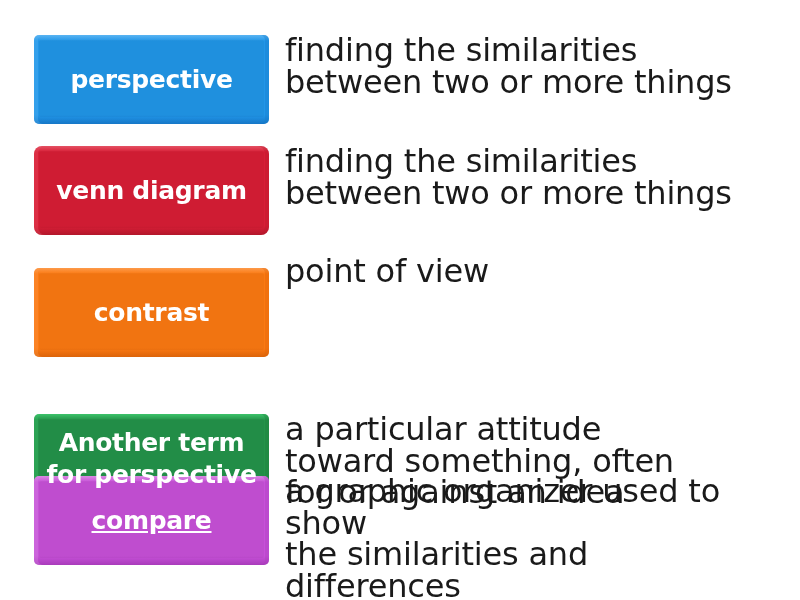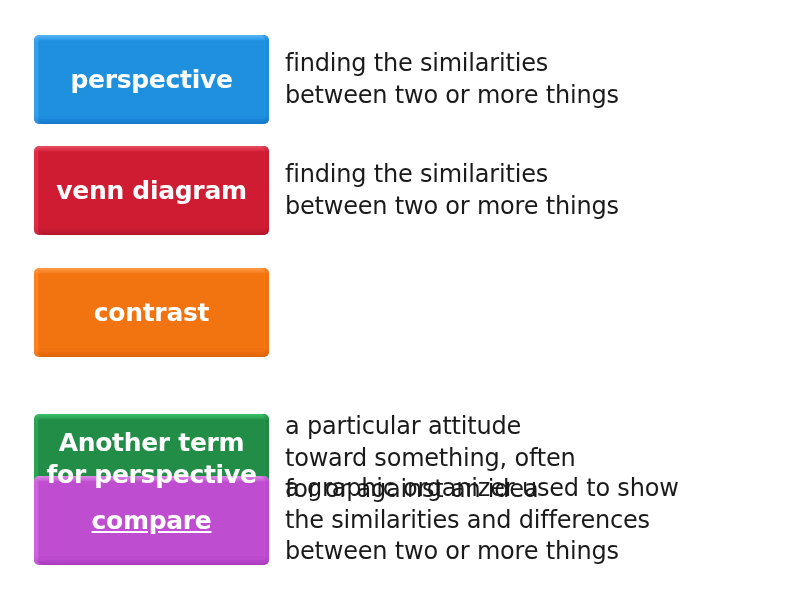--- a/index.html
+++ b/index.html
@@ -57,23 +57,23 @@
       padding: 0 6px;
     }
     .tile.small-text { font-size: 25px; line-height: 32px; }
     .definition {
       position: absolute;
       left: 251px;
       top: 0;
       height: 89px;
       width: 480px;
       display: flex;
-      align-items: center;
+      align-items: flex-start;
       color: #1a1a1a;
-      font-size: 24px;
+      font-size: 32px;
       line-height: 31.5px;
       letter-spacing: -0.2px;
     }
     .definition-text {
       white-space: pre-line;
     }
   </style>
 </head>
 <body>
 
@@ -83,32 +83,35 @@
     <div class="tile" id="tile-0" style="background: linear-gradient(rgb(90, 180, 242) 0px, rgb(33, 150, 232) 6px, rgb(33, 150, 232) 80px, rgb(22, 119, 199) 89px); box-shadow: rgba(90, 180, 242, 0.333) 4px 0px 0px inset, rgba(22, 119, 199, 0.333) -4px 0px 0px inset;">
       <span class="tile-label">perspective</span>
     </div>
     <div class="definition">
       <span class="definition-text">finding the similarities
 between two or more things</span>
     </div>
   </div>
 
   <div class="row" style="top:146px;">
-    <div class="tile" id="tile-1" style="background: linear-gradient(rgb(228, 82, 100) 0px, rgb(216, 30, 54) 6px, rgb(216, 30, 54) 80px, rgb(179, 23, 43) 89px); box-shadow: rgba(228, 82, 100, 0.333) 4px 0px 0px inset, rgba(179, 23, 43, 0.333) -4px 0px 0px inset;">
+    <div class="tile" id="tile-1" style="background: linear-gradient(rgb(228, 82, 100) 0px, rgb(216, 30, 54) 6px, rgb(216, 30, 54) 80px, rgb(179, 23, 43) 89px); box-shadow: rgba(228, 82, 100, 0.333) 4px 0px 0px inset, rgba(179, 23, 43, 0.333) -4px 0px 0px inset; border-radius: 8px;">
       <span class="tile-label">venn diagram</span>
     </div>
     <div class="definition">
       <span class="definition-text">finding the similarities
 between two or more things</span>
     </div>
   </div>
 
   <div class="row" style="top:256px;">
     <div class="tile" id="tile-2" style="background: linear-gradient(rgb(253, 154, 74) 0px, rgb(251, 121, 18) 6px, rgb(251, 121, 18) 80px, rgb(220, 100, 10) 89px); box-shadow: rgba(253, 154, 74, 0.333) 4px 0px 0px inset, rgba(220, 100, 10, 0.333) -4px 0px 0px inset; margin-top: 12px;">
       <span class="tile-label">contrast</span>
+    </div>
+    <div class="definition">
+      <span class="definition-text">point of view</span>
     </div>
   </div>
 
   <div class="row" style="top:366px;margin-top:48px;">
     <div class="tile small-text" id="tile-3" style="background: linear-gradient(rgb(60, 195, 106) 0px, rgb(36, 147, 74) 6px, rgb(36, 147, 74) 80px, rgb(26, 122, 58) 89px); box-shadow: rgba(60, 195, 106, 0.333) 4px 0px 0px inset, rgba(26, 122, 58, 0.333) -4px 0px 0px inset;">
       <span class="tile-label" style="white-space:pre-line;">Another term
 for perspective</span>
     </div>
     <div class="definition">
       <span class="definition-text">a particular attitude

